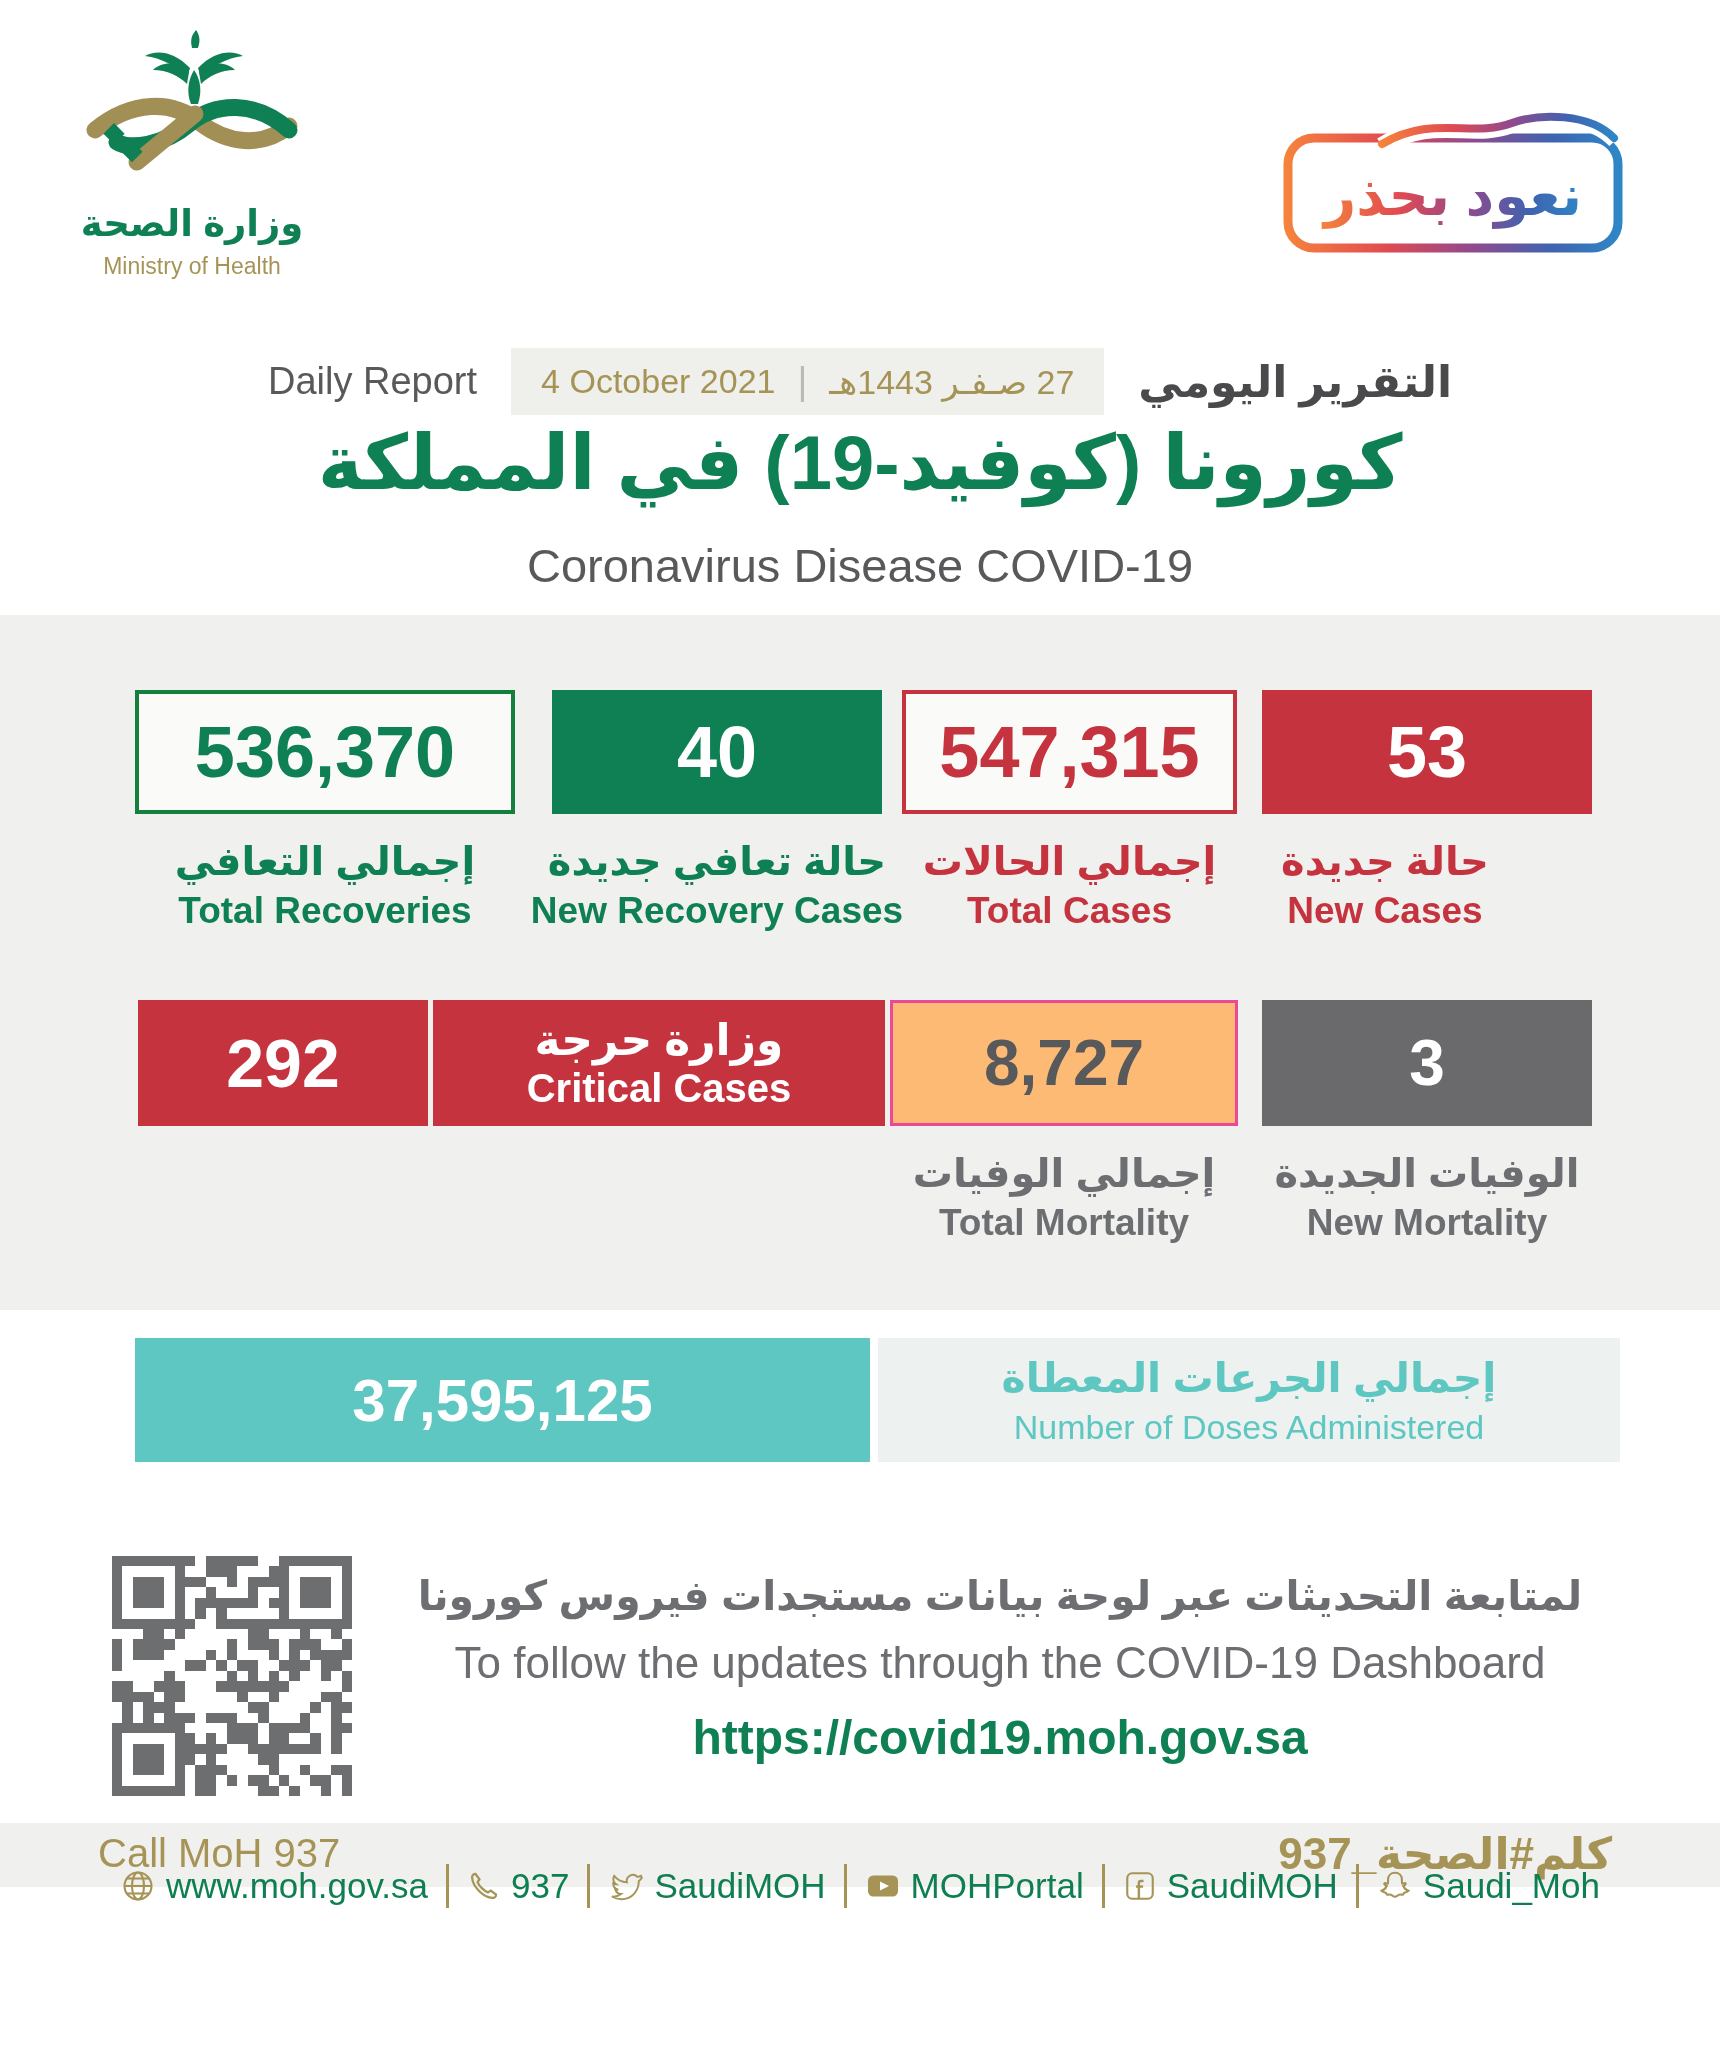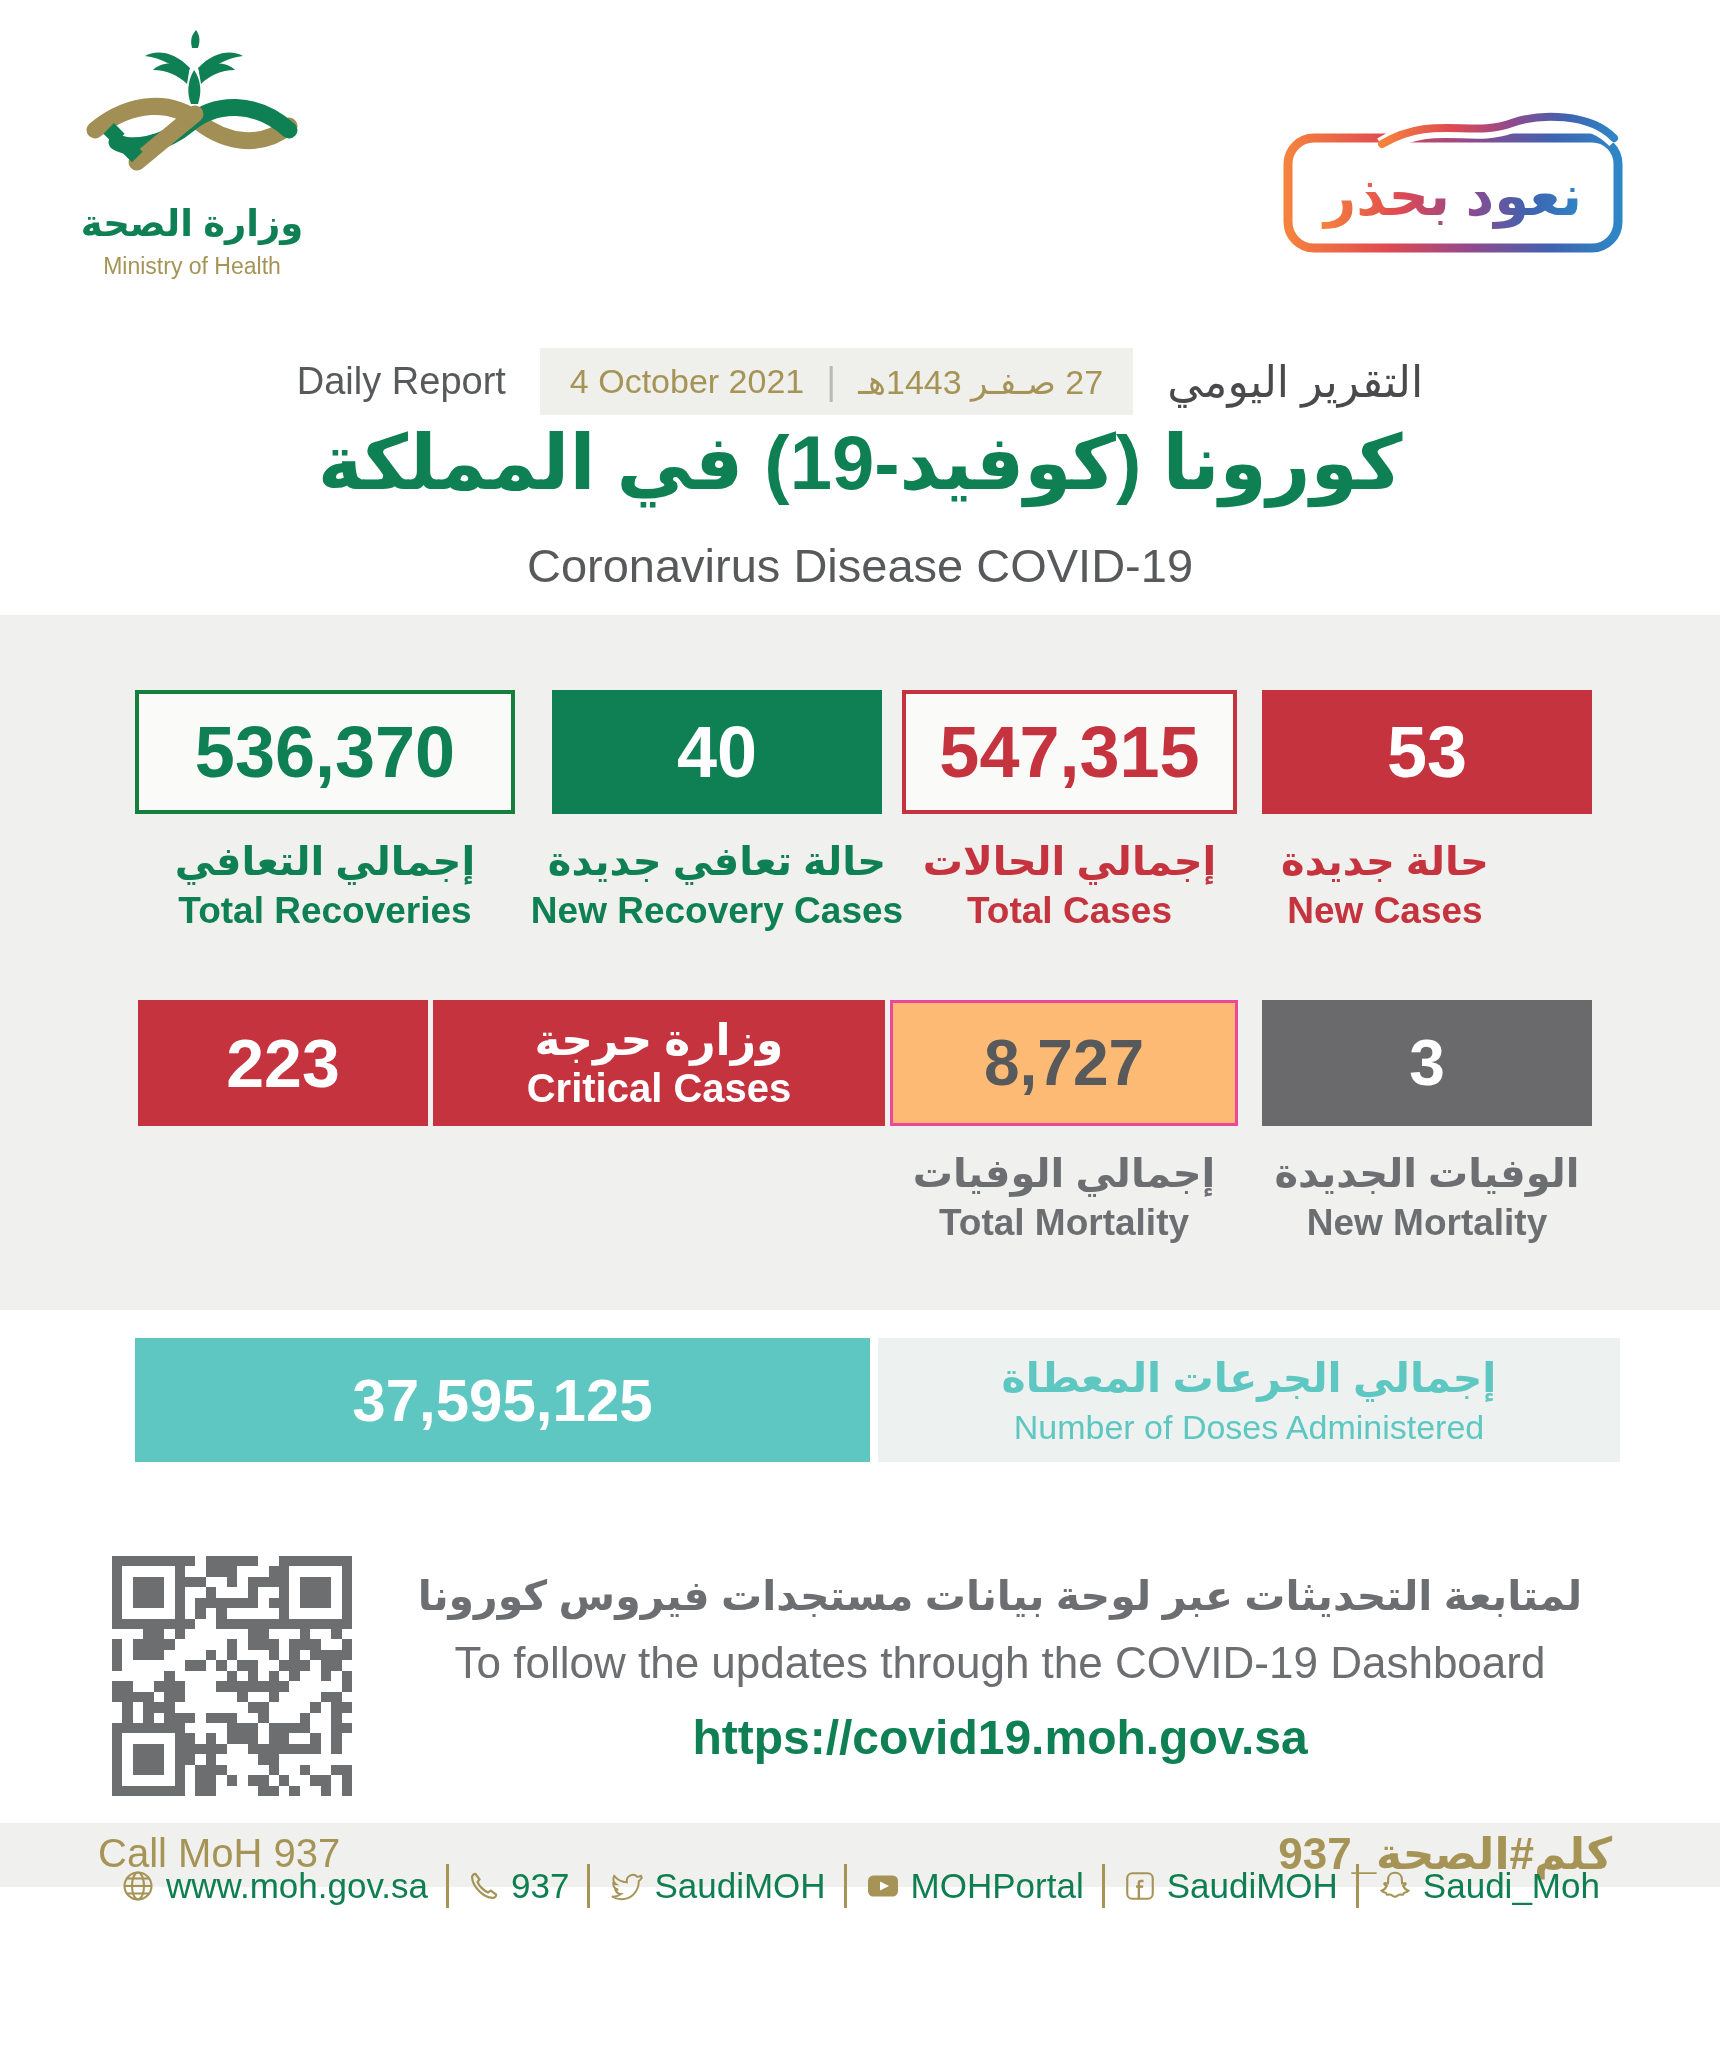--- a/index.html
+++ b/index.html
@@ -14,21 +14,21 @@
   .logo-en { color:#a69457; font-size:23px; margin-top:8px; }
 
   .badge-wrap { position:absolute; left:1272px; top:100px; width:360px; height:160px; }
 
   
   .date-row { position:absolute; top:348px; left:0; width:100%; display:flex; justify-content:center; align-items:center; gap:34px; }
   .daily-en { color:#58595b; font-size:38px; font-weight:500; }
   .date-box { background:#efefec; padding:12px 30px; display:flex; align-items:center; gap:22px; }
   .date-box span { color:#a69457; font-size:34px; }
   .date-sep { color:#b9b9b7 !important; font-size:38px !important; font-weight:300; }
-  .daily-ar { color:#4a4a4c; font-size:44px; font-weight:normal; direction:rtl; }
+  .daily-ar { color:#4a4a4c; font-size:44px; font-weight:bold; direction:rtl; }
 
   
   .title-ar { position:absolute; top:418px; left:0; width:100%; text-align:center; color:#0f8054; font-size:76px; font-weight:bold; direction:rtl; }
   .title-en { position:absolute; top:538px; left:0; width:100%; text-align:center; color:#58595b; font-size:47px; font-weight:500; }
 
   
   .band { position:absolute; left:0; top:615px; width:1720px; height:695px; background:#f0f0ee; }
 
   .stat-box { position:absolute; display:flex; align-items:center; justify-content:center; }
   .num { font-weight:bold; }
@@ -169,21 +169,21 @@
 
   <div class="stat-box red-filled" style="left:1262px; top:690px; width:330px; height:124px;">
     <span class="num">53</span>
   </div>
   <div class="stat-label lbl-red" style="left:1220px; top:838px; width:330px;">
     <span class="ar">حالة جديدة</span>
     <span class="en">New Cases</span>
   </div>
 
   <div class="stat-box red-filled" style="left:138px; top:1000px; width:290px; height:126px;">
-    <span class="num" style="font-size:68px;">223</span>
+    <span class="num" style="font-size:68px;">292</span>
   </div>
   <div class="critical-label-box" style="left:433px; top:1000px; width:452px; height:126px;">
     <span class="ar">وزارة حرجة</span>
     <span class="en">Critical Cases</span>
   </div>
 
   <div class="stat-box gray-outline" style="left:890px; top:1000px; width:348px; height:126px;">
     <span class="num">8,727</span>
   </div>
   <div class="stat-label lbl-gray" style="left:890px; top:1150px; width:348px;">

